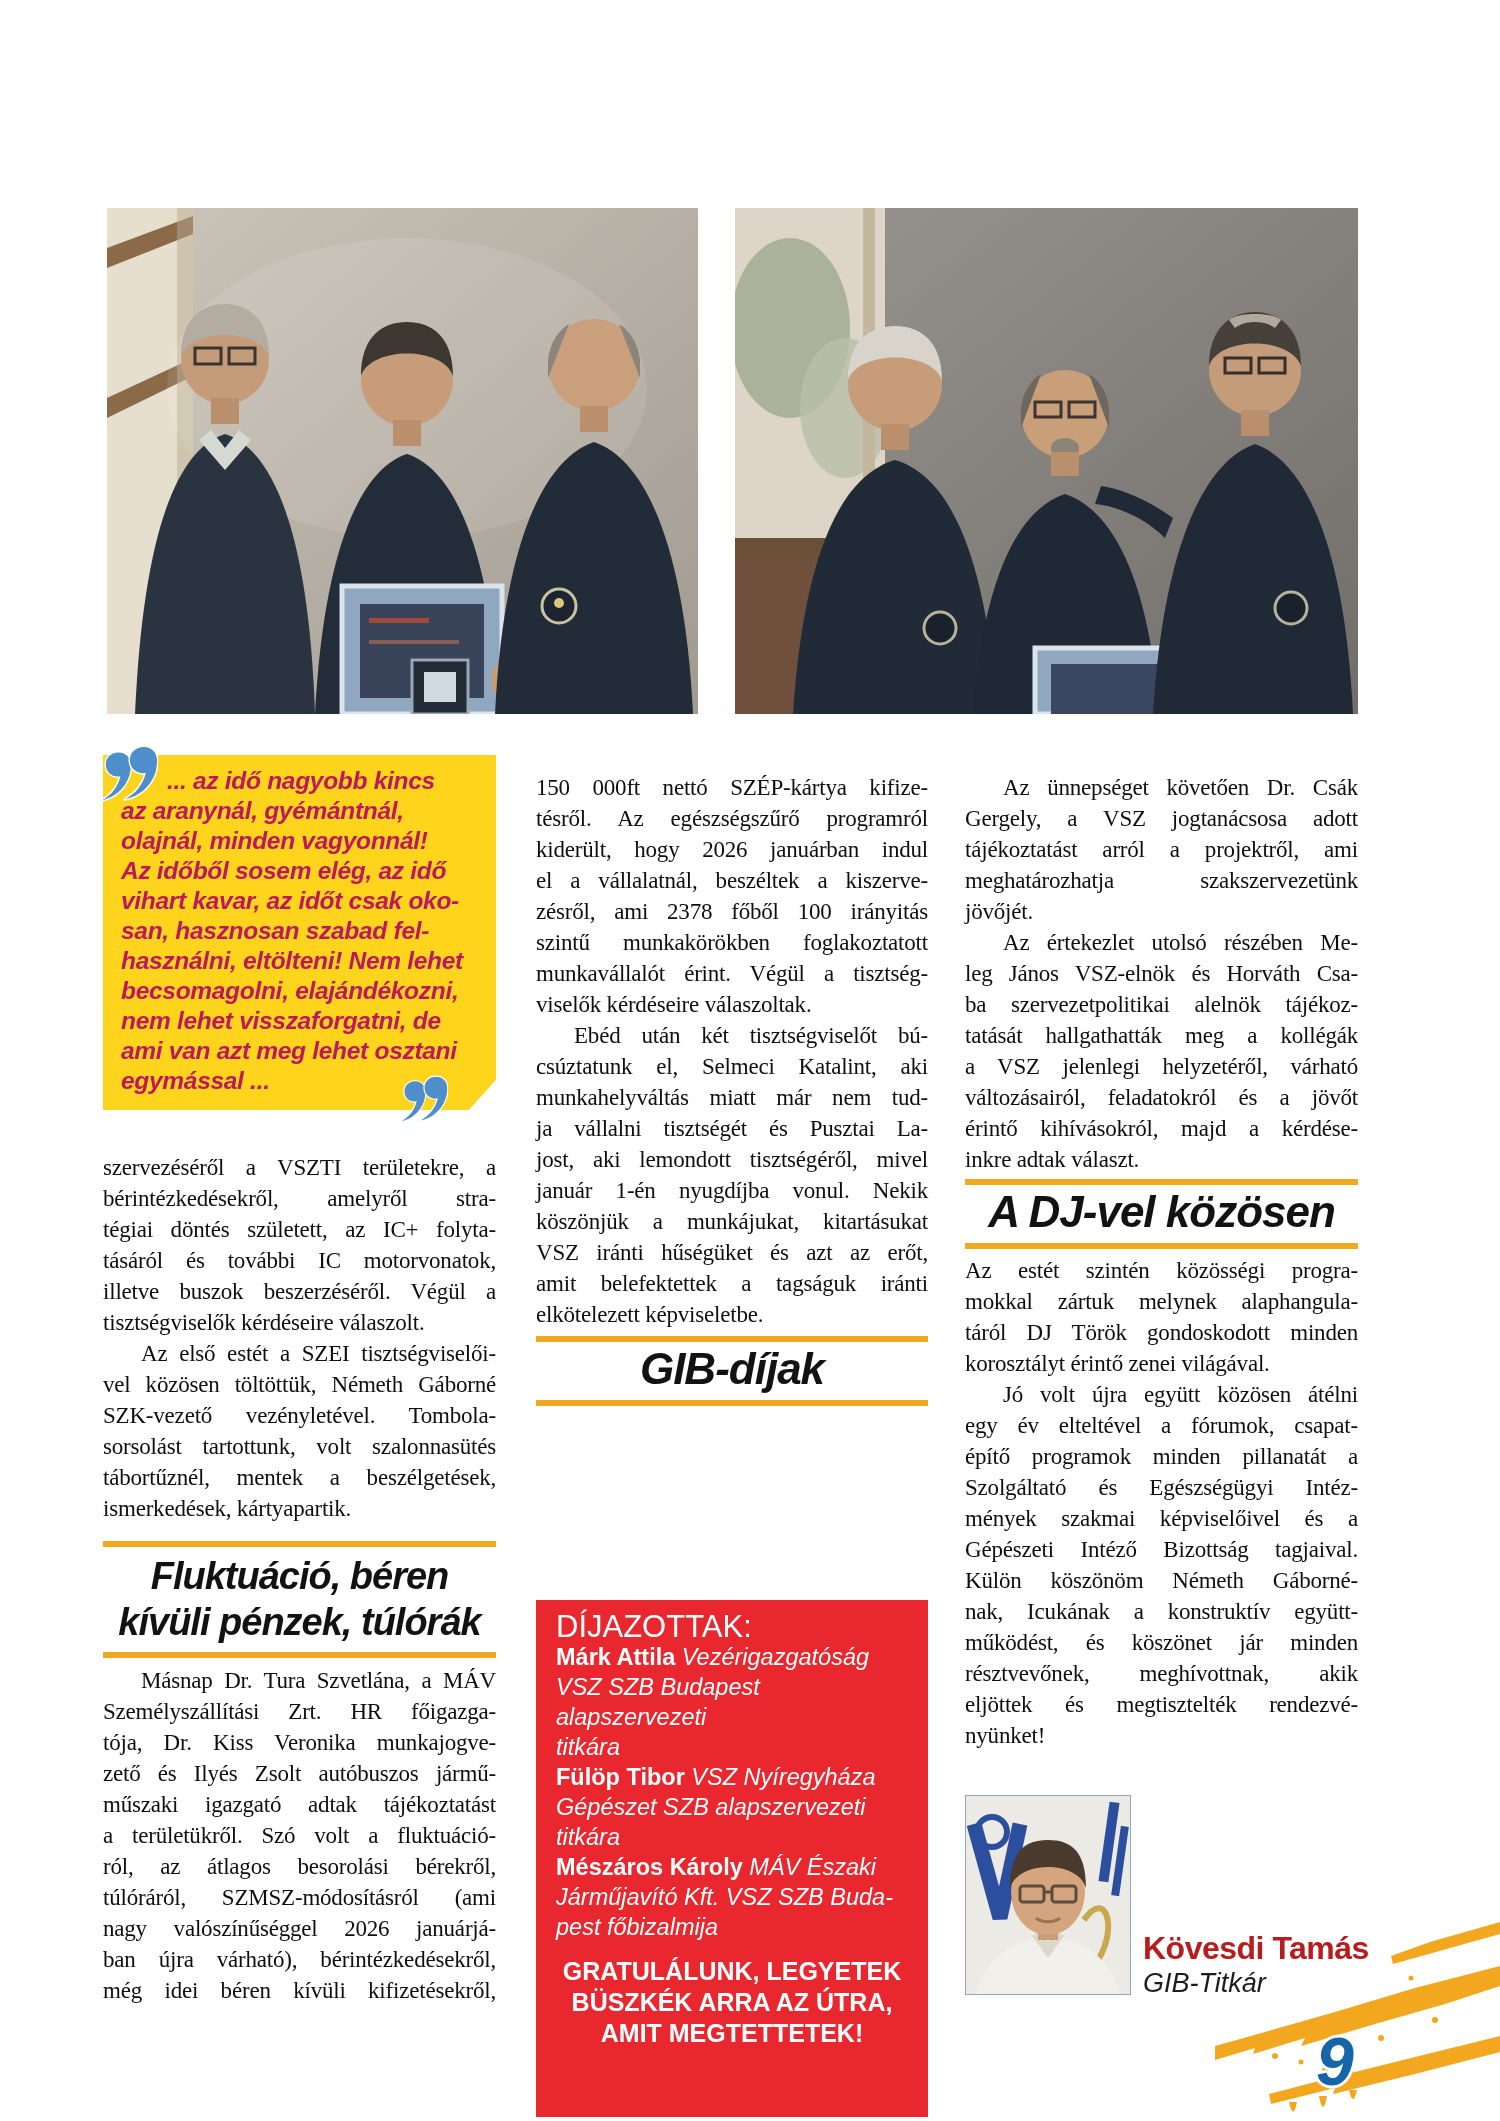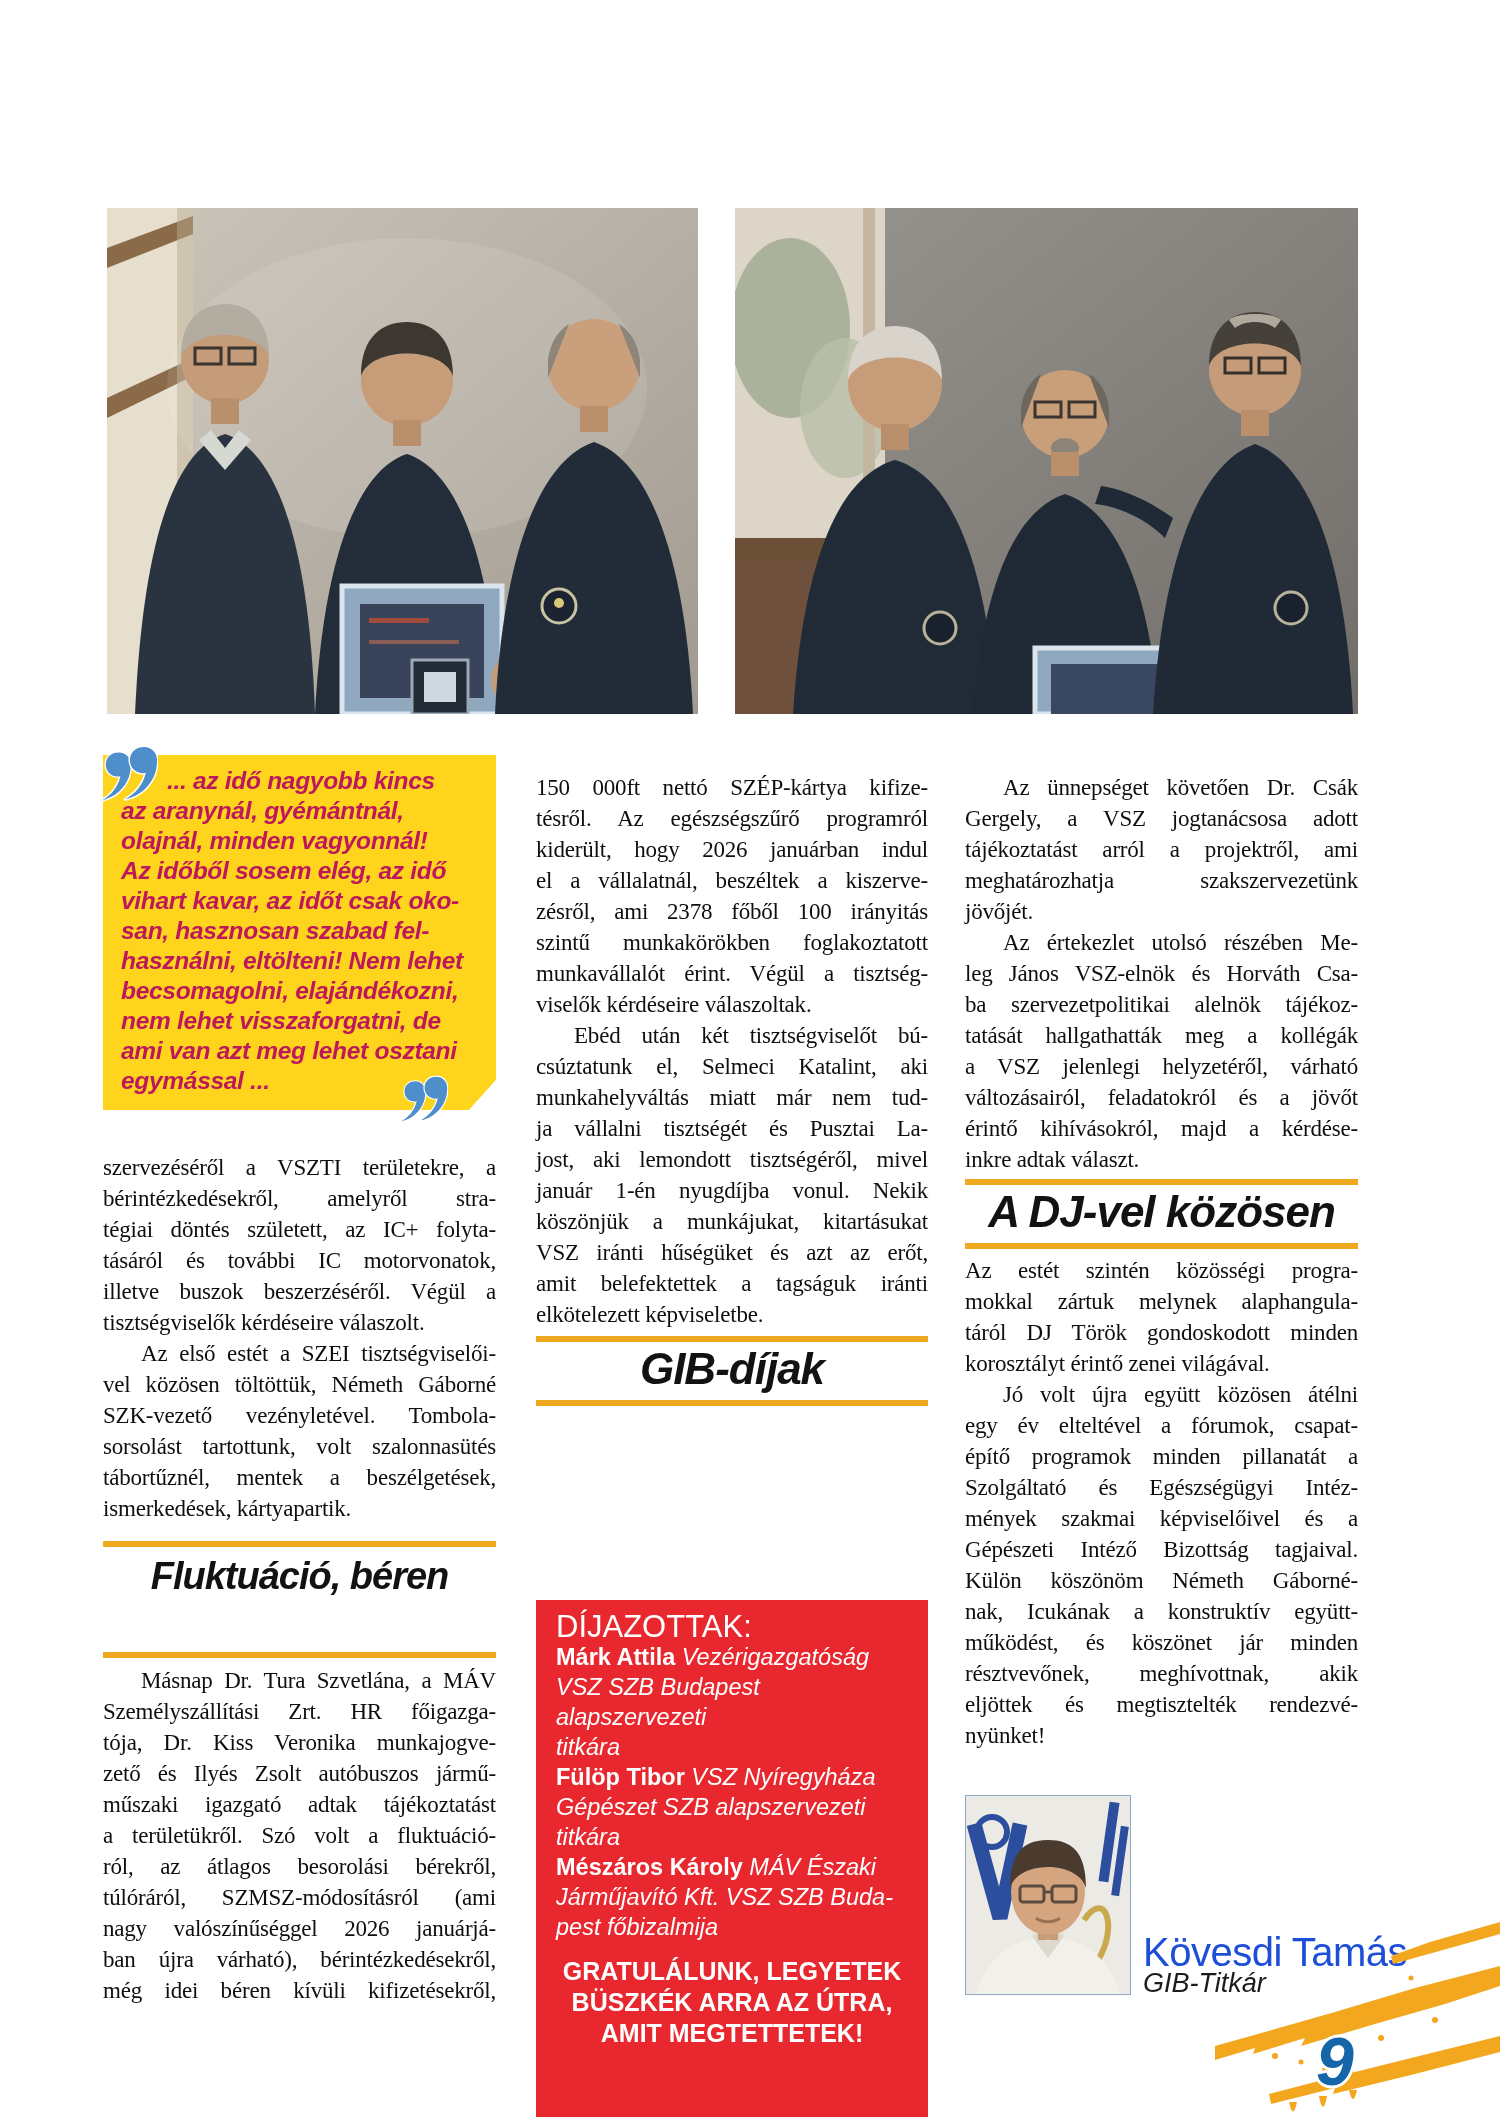--- a/index.html
+++ b/index.html
@@ -33,21 +33,21 @@
              font-family:"Liberation Sans",sans-serif;padding:12px 20px 0 20px;box-sizing:border-box;}
   .aw-head{font-weight:normal;font-size:31px;line-height:30px;}
   .award-ln{font-size:23.5px;line-height:30px;}
   .aw-b{font-weight:bold;font-style:normal;}
   .aw-i{font-style:italic;font-weight:normal;}
   .congrats{margin-top:14px;}
   .cgln{font-weight:bold;font-size:25px;line-height:31px;text-align:center;}
 
   
   .sig-photo{border:1px solid #8fa6c4;box-sizing:content-box;}
-  .sig-name{font-family:"Liberation Sans",sans-serif;font-weight:normal;font-size:40px;letter-spacing:-0.5px;color:#1d4ed8;}
+  .sig-name{font-family:"Liberation Sans",sans-serif;font-weight:bold;font-size:32px;letter-spacing:-0.5px;color:#b91c1c;}
   .sig-title{font-family:"Liberation Sans",sans-serif;font-style:italic;font-size:27px;color:#1c1c1c;}
 
   
   .pageno{font-family:"Liberation Sans",sans-serif;font-weight:bold;font-style:italic;
           font-size:68px;color:var(--page-blue,#1566a9);
           text-shadow:-3px 0 0 #fff,3px 0 0 #fff,0 -3px 0 #fff,0 3px 0 #fff,
                       -2px -2px 0 #fff,2px 2px 0 #fff,-2px 2px 0 #fff,2px -2px 0 #fff;}
   svg{display:block;}
 </style>
 </head>
@@ -190,20 +190,21 @@
       <div class="ln">vel közösen töltöttük, Németh Gáborné</div>
       <div class="ln">SZK-vezető vezényletével. Tombola-</div>
       <div class="ln">sorsolást tartottunk, volt szalonnasütés</div>
       <div class="ln">tábortűznél, mentek a beszélgetések,</div>
       <div class="ln end">ismerkedések, kártyapartik.</div>
     </div>
 
   <div class="abs rule" style="left:103px;top:1541px;width:393px;"></div>
   <div class="abs colhead h1" style="left:103px;top:1553px;width:393px;">
     <div>Fluktuáció, béren</div>
+    <div>kívüli pénzek, túlórák</div>
   </div>
   <div class="abs rule" style="left:103px;top:1652px;width:393px;"></div>
 
   <div class="abs para" style="left:103px;top:1665px;width:393px;">
       <div class="ln ind">Másnap Dr. Tura Szvetlána, a MÁV</div>
       <div class="ln">Személyszállítási Zrt. HR főigazga-</div>
       <div class="ln">tója, Dr. Kiss Veronika munkajogve-</div>
       <div class="ln">zető és Ilyés Zsolt autóbuszos jármű-</div>
       <div class="ln">műszaki igazgató adtak tájékoztatást</div>
       <div class="ln">a területükről. Szó volt a fluktuáció-</div>

